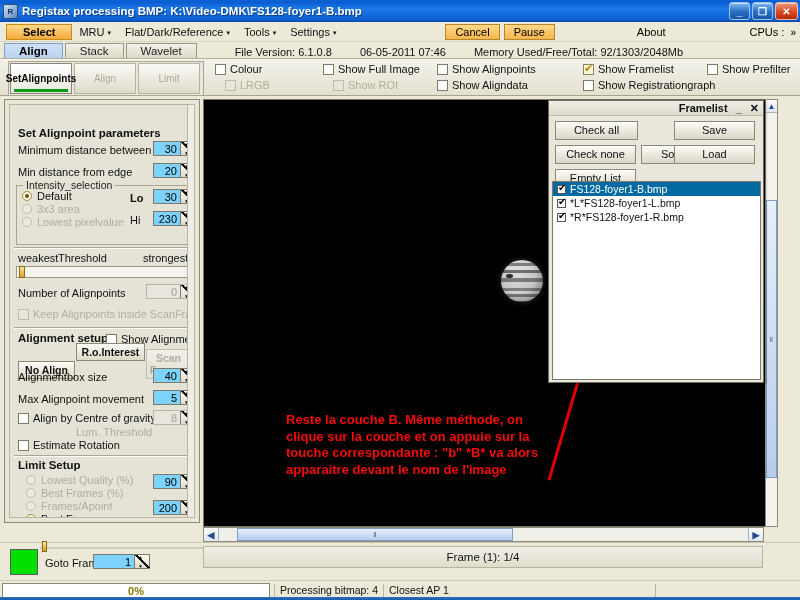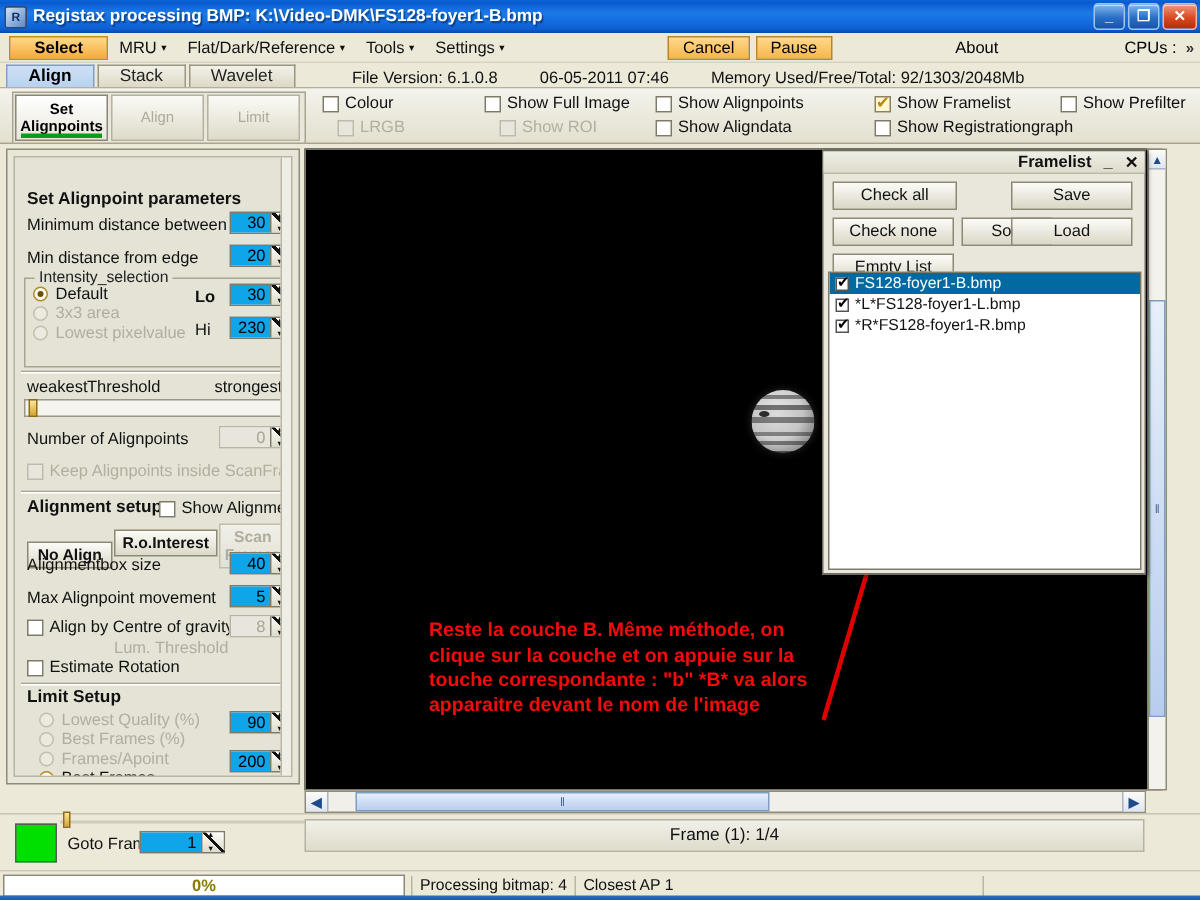--- a/index.html
+++ b/index.html
@@ -88,21 +88,21 @@
   
   .optionbar{
     position:absolute; left:0; top:59px; width:800px; height:37px;
     background:linear-gradient(180deg,#f4f3ec,#e3e0cf);
     border-bottom:1px solid #a8a391;
   }
   .modebtns{ position:absolute; left:8px; top:2px; display:flex;
     border:1px solid #a9a593; background:#e9e7dc; padding:1px; }
   .modebtn{
     width:62px; height:31px; font-size:10px; text-align:center;
-    display:flex; flex-direction:column; align-items:center; justify-content:center;
+    display:flex; flex-direction:row; align-items:center; justify-content:center;
     background:linear-gradient(180deg,#fbfaf5,#dedbcb);
     border:1px solid #b6b2a0; margin-right:2px; color:#aeaa98; line-height:11px;
   }
   .modebtn.active{ color:#000; font-weight:bold; border-color:#8a867a;
     background:linear-gradient(180deg,#ffffff,#e9e7db); position:relative;}
   .modebtn.active::after{
     content:""; position:absolute; left:3px; right:3px; bottom:1px; height:3px; background:#0a9d18;
   }
   .checks{ position:absolute; left:215px; top:4px; width:580px; height:30px; }
   .chk{ position:absolute; display:flex; align-items:center; font-size:11px; color:#111; white-space:nowrap;}
@@ -124,21 +124,21 @@
   }
   .lp-inner{ position:absolute; left:4px; top:4px; width:186px; height:414px;
     background:#e5e3d5; border:1px solid #b9b5a3; overflow:hidden;}
   .sectitle{ font-size:11.5px; font-weight:bold; color:#111; }
   .row{ position:absolute; display:flex; align-items:center; font-size:11px; color:#111; white-space:nowrap;}
   .row.dis{ color:#b1ada0; }
   .spin{
     display:inline-flex; align-items:stretch;
     border:1px solid #7d7a6b; background:#fff; height:15px;
   }
-  .spin .val{ width:26px; text-align:right; padding-right:3px; font-size:11px; line-height:14px; background:#0ea5e9;}
+  .spin .val{ width:26px; text-align:right; padding-right:3px; font-size:11px; line-height:14px; background:#7dd3fc;}
   .spin .btns{
     width:15px; border-left:1px solid #7d7a6b; background:linear-gradient(180deg,#fdfdf8,#dedbcb);
     position:relative;
   }
   .spin .btns::before{
     content:"\25B2"; position:absolute; left:3px; top:-1px; font-size:5px; color:#111;
   }
   .spin .btns::after{
     content:"\25BC"; position:absolute; left:3px; bottom:-1px; font-size:5px; color:#111;
   }
@@ -478,21 +478,21 @@
 
       <div class="row" style="left:8px;top:227px">
         <span class="sectitle">Alignment setup</span>
       </div>
       <div class="chk" style="position:absolute;left:96px;top:228px">
         <span class="box"></span>
         <span>Show Alignment</span>
       </div>
 
       <div class="flatbtn" style="position:absolute;left:8px;top:256px;width:57px">No Align</div>
-      <div class="flatbtn" style="position:absolute;left:66px;top:248px;width:69px">R.o.Interest</div>
+      <div class="flatbtn" style="position:absolute;left:66px;top:238px;width:69px">R.o.Interest</div>
       <div class="flatbtn dis" style="position:absolute;left:136px;top:244px;width:45px">Scan Frames</div>
 
       <div class="row" style="left:8px;top:266px">
         <span>Alignmentbox size</span>
       </div>
       <div class="spin" style="position:absolute;left:143px;top:263px">
         <span class="val">40</span>
         <span class="btns">
             <i class="slash"></i>
           </span>

